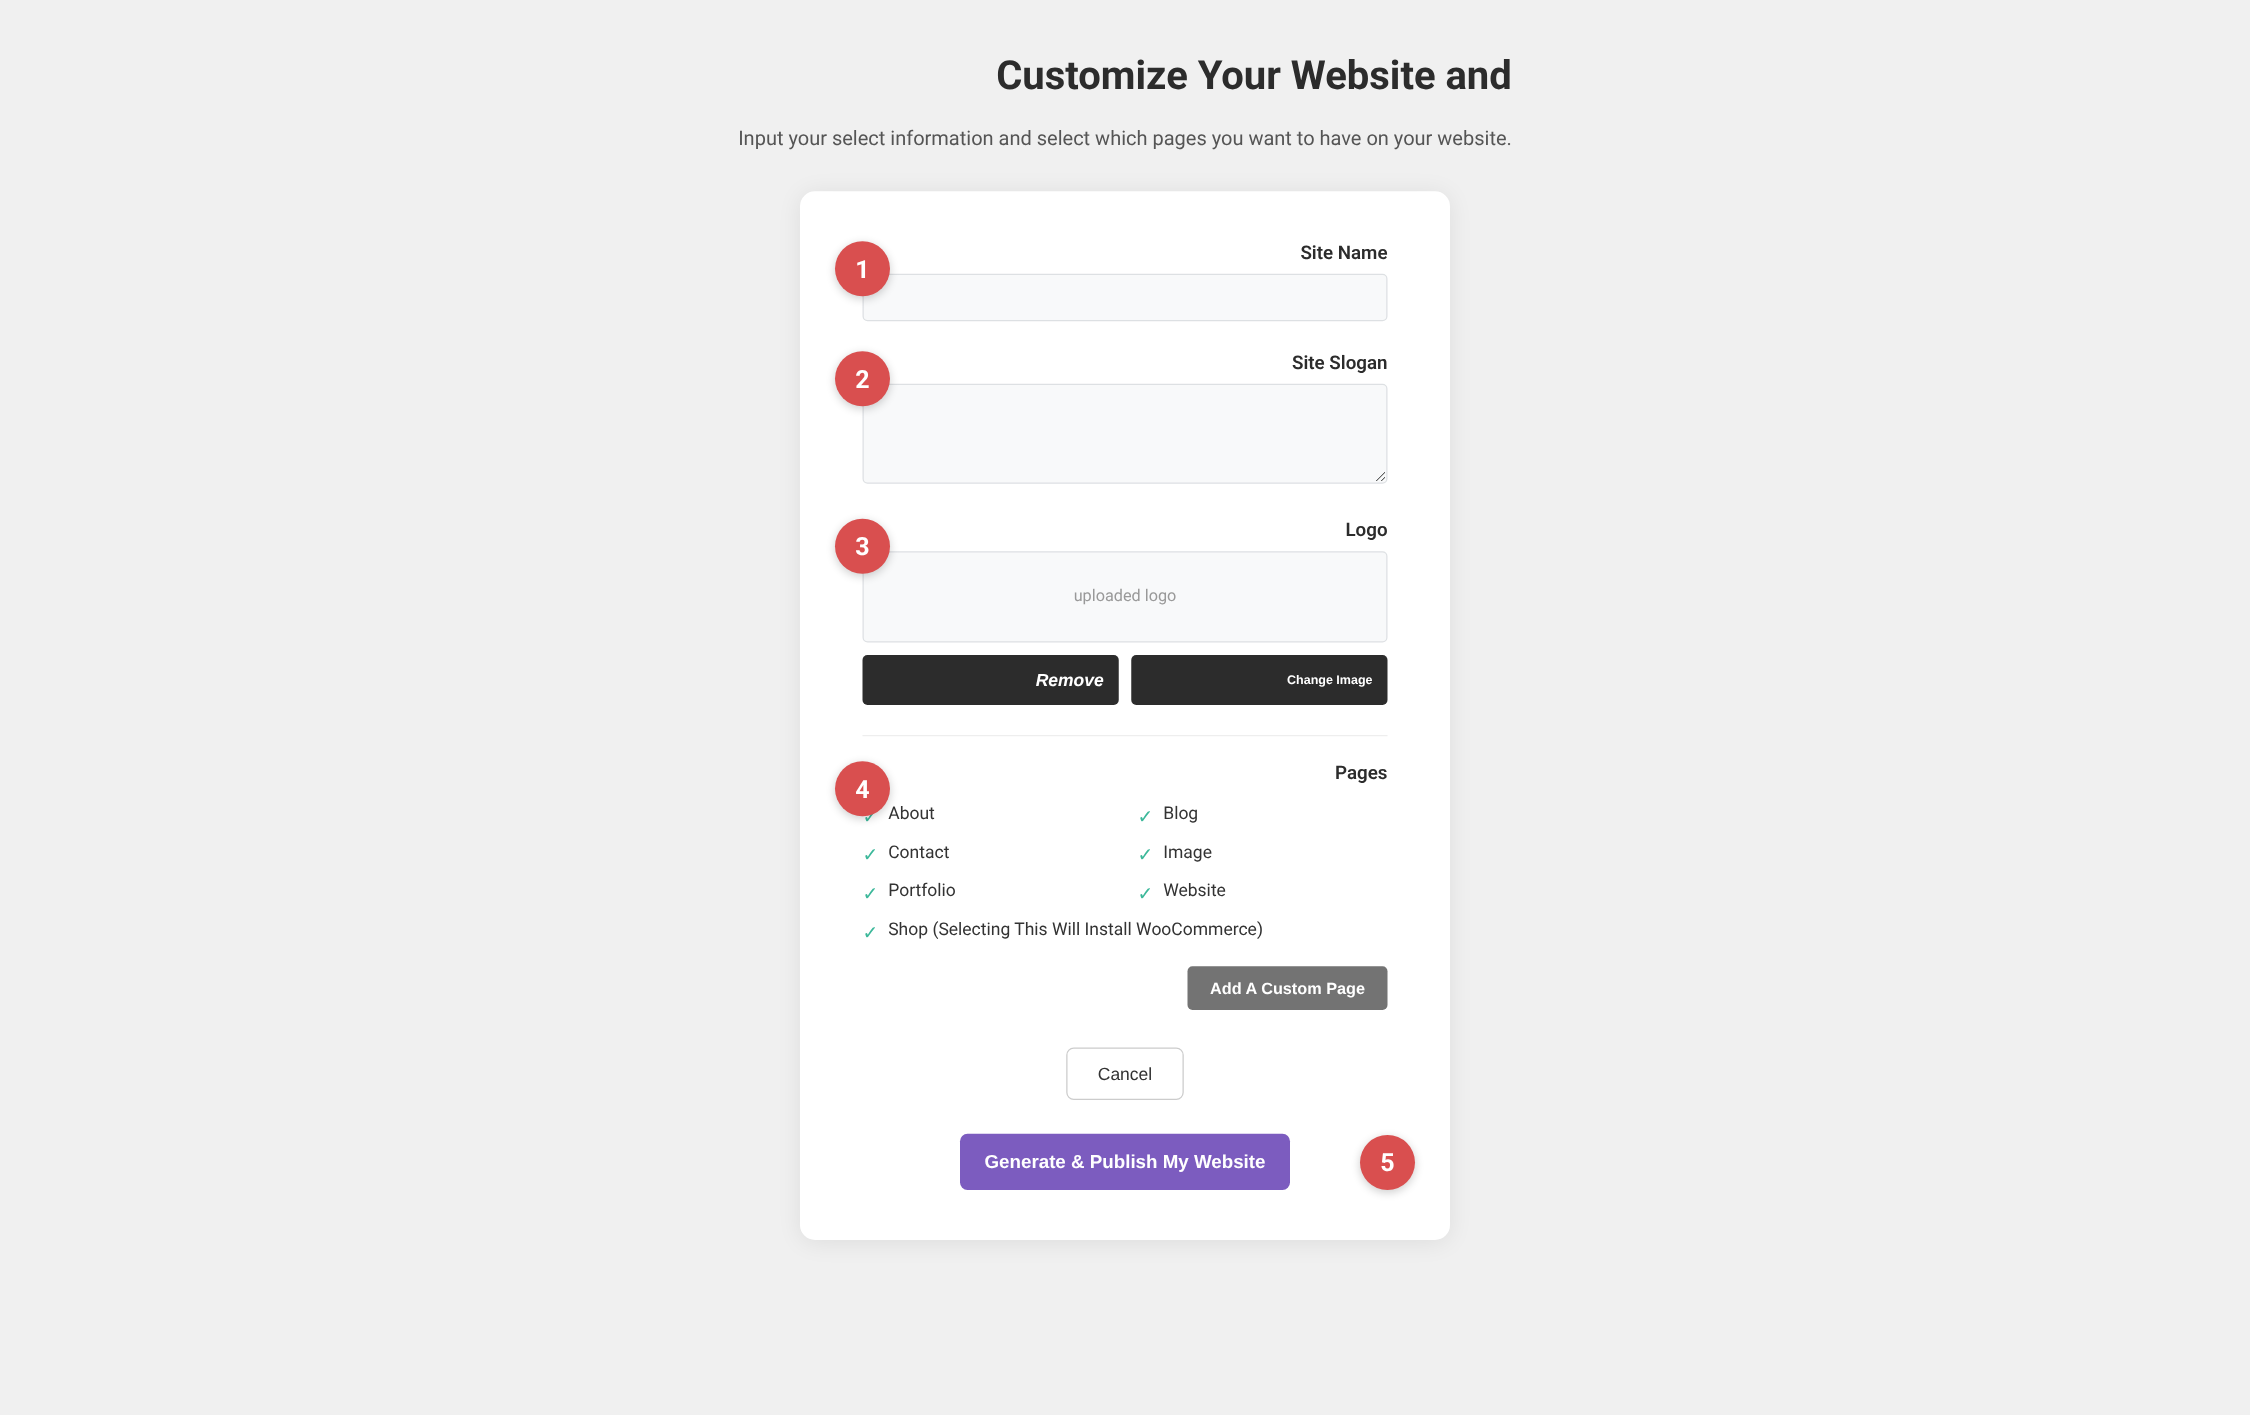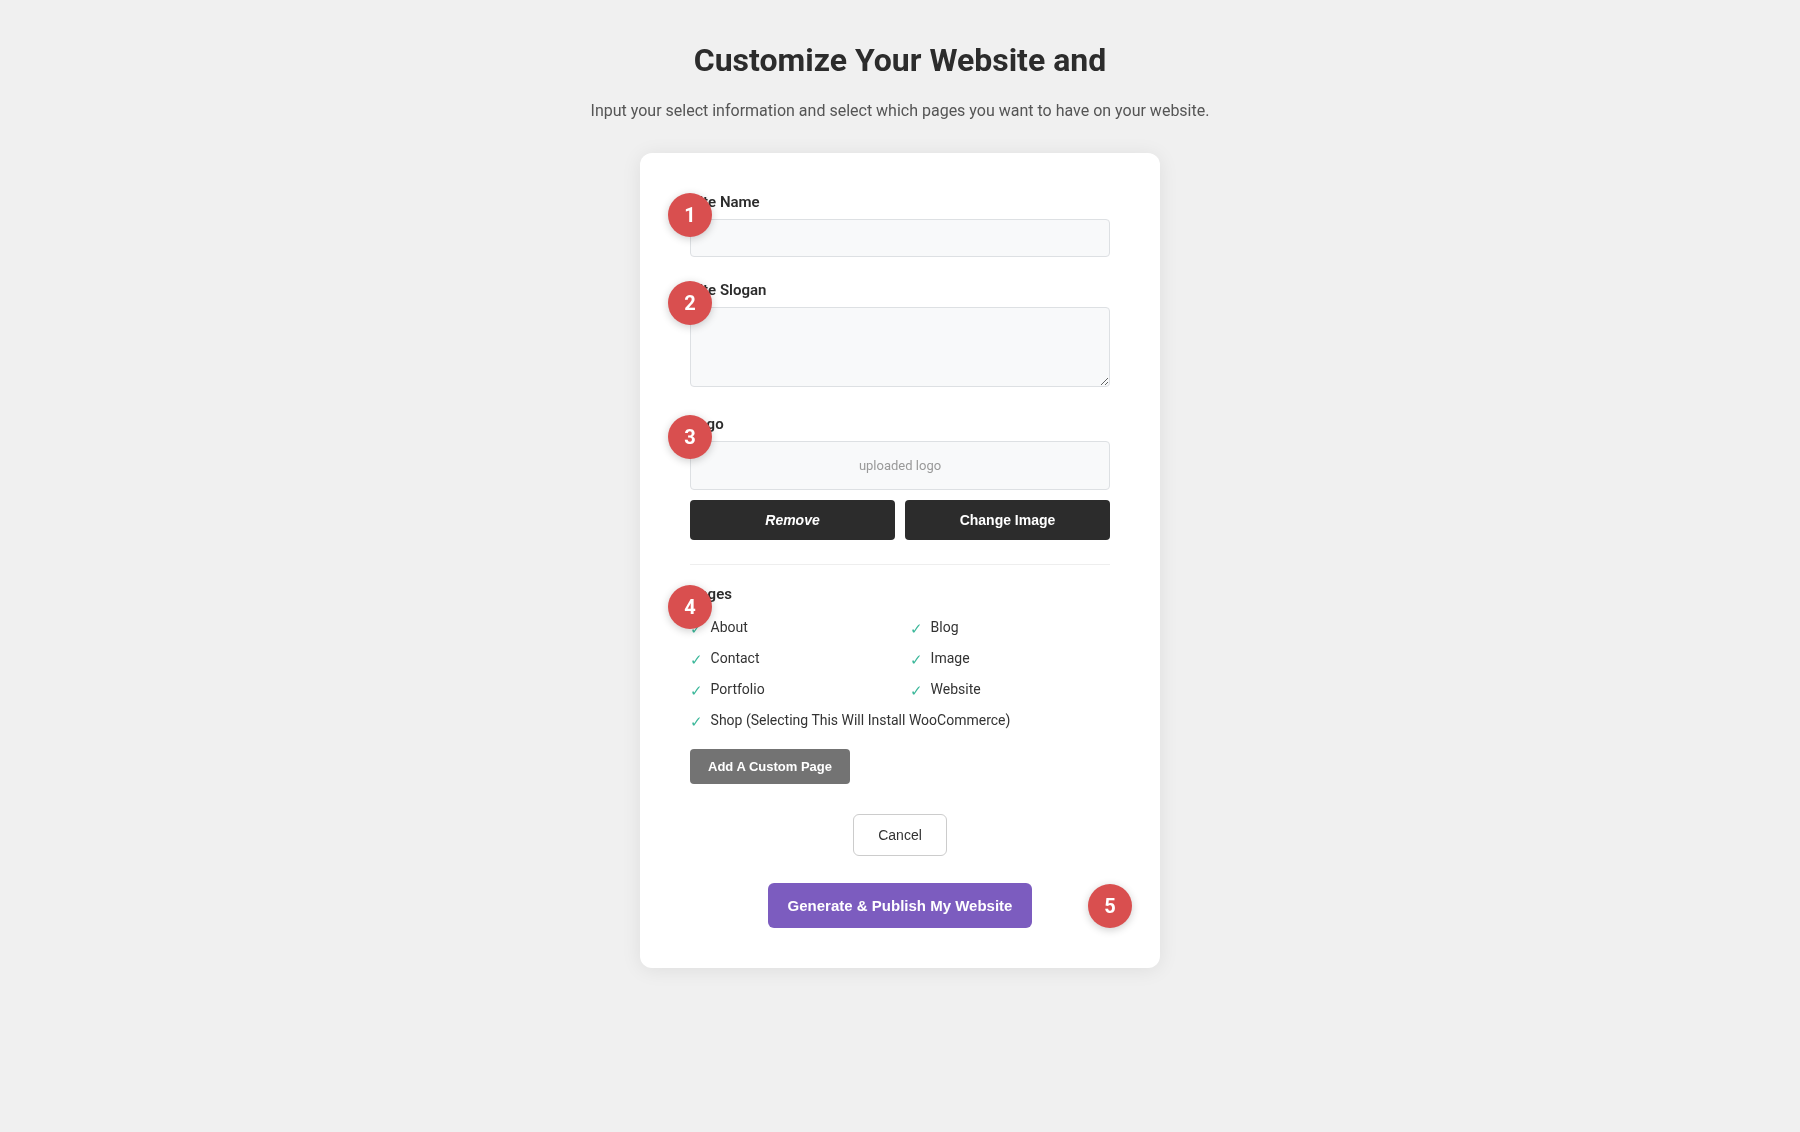--- a/index.html
+++ b/index.html
@@ -1,18 +1,19 @@
 <!DOCTYPE html>
 <html><head>
   <meta charset="utf-8">
   <style>
     * {
       box-sizing: border-box;
       margin: 0;
       padding: 0;
+      text-align: right;
     }
 
     body {
       width: 1800px;
       min-height: 1132px;
       background-color: #f0f0f0;
       font-family: -apple-system, BlinkMacSystemFont, 'Segoe UI', Roboto, sans-serif;
       display: flex;
       flex-direction: column;
       align-items: center;
@@ -95,21 +96,21 @@
       background-color: #f8f9fa;
       font-size: 14px;
       color: #333;
       outline: none;
       resize: vertical;
       min-height: 80px;
     }
 
     .logo-preview {
       width: 100%;
-      padding: 16px;
+      padding: 28px;
       border: 1px solid #dde0e3;
       border-radius: 4px;
       background-color: #f8f9fa;
       text-align: center;
       margin-bottom: 10px;
       color: #888;
       font-size: 13px;
     }
 
     .logo-preview-img {
@@ -136,21 +137,21 @@
       font-style: italic;
     }
 
     .btn-change {
       flex: 1;
       padding: 12px;
       background-color: #2c2c2c;
       color: #fff;
       border: none;
       border-radius: 4px;
-      font-size: 14px;
+      font-size: 10px;
       font-weight: 600;
       cursor: pointer;
     }
 
     .pages-section {
       position: relative;
       margin-bottom: 24px;
     }
 
     .pages-label {

